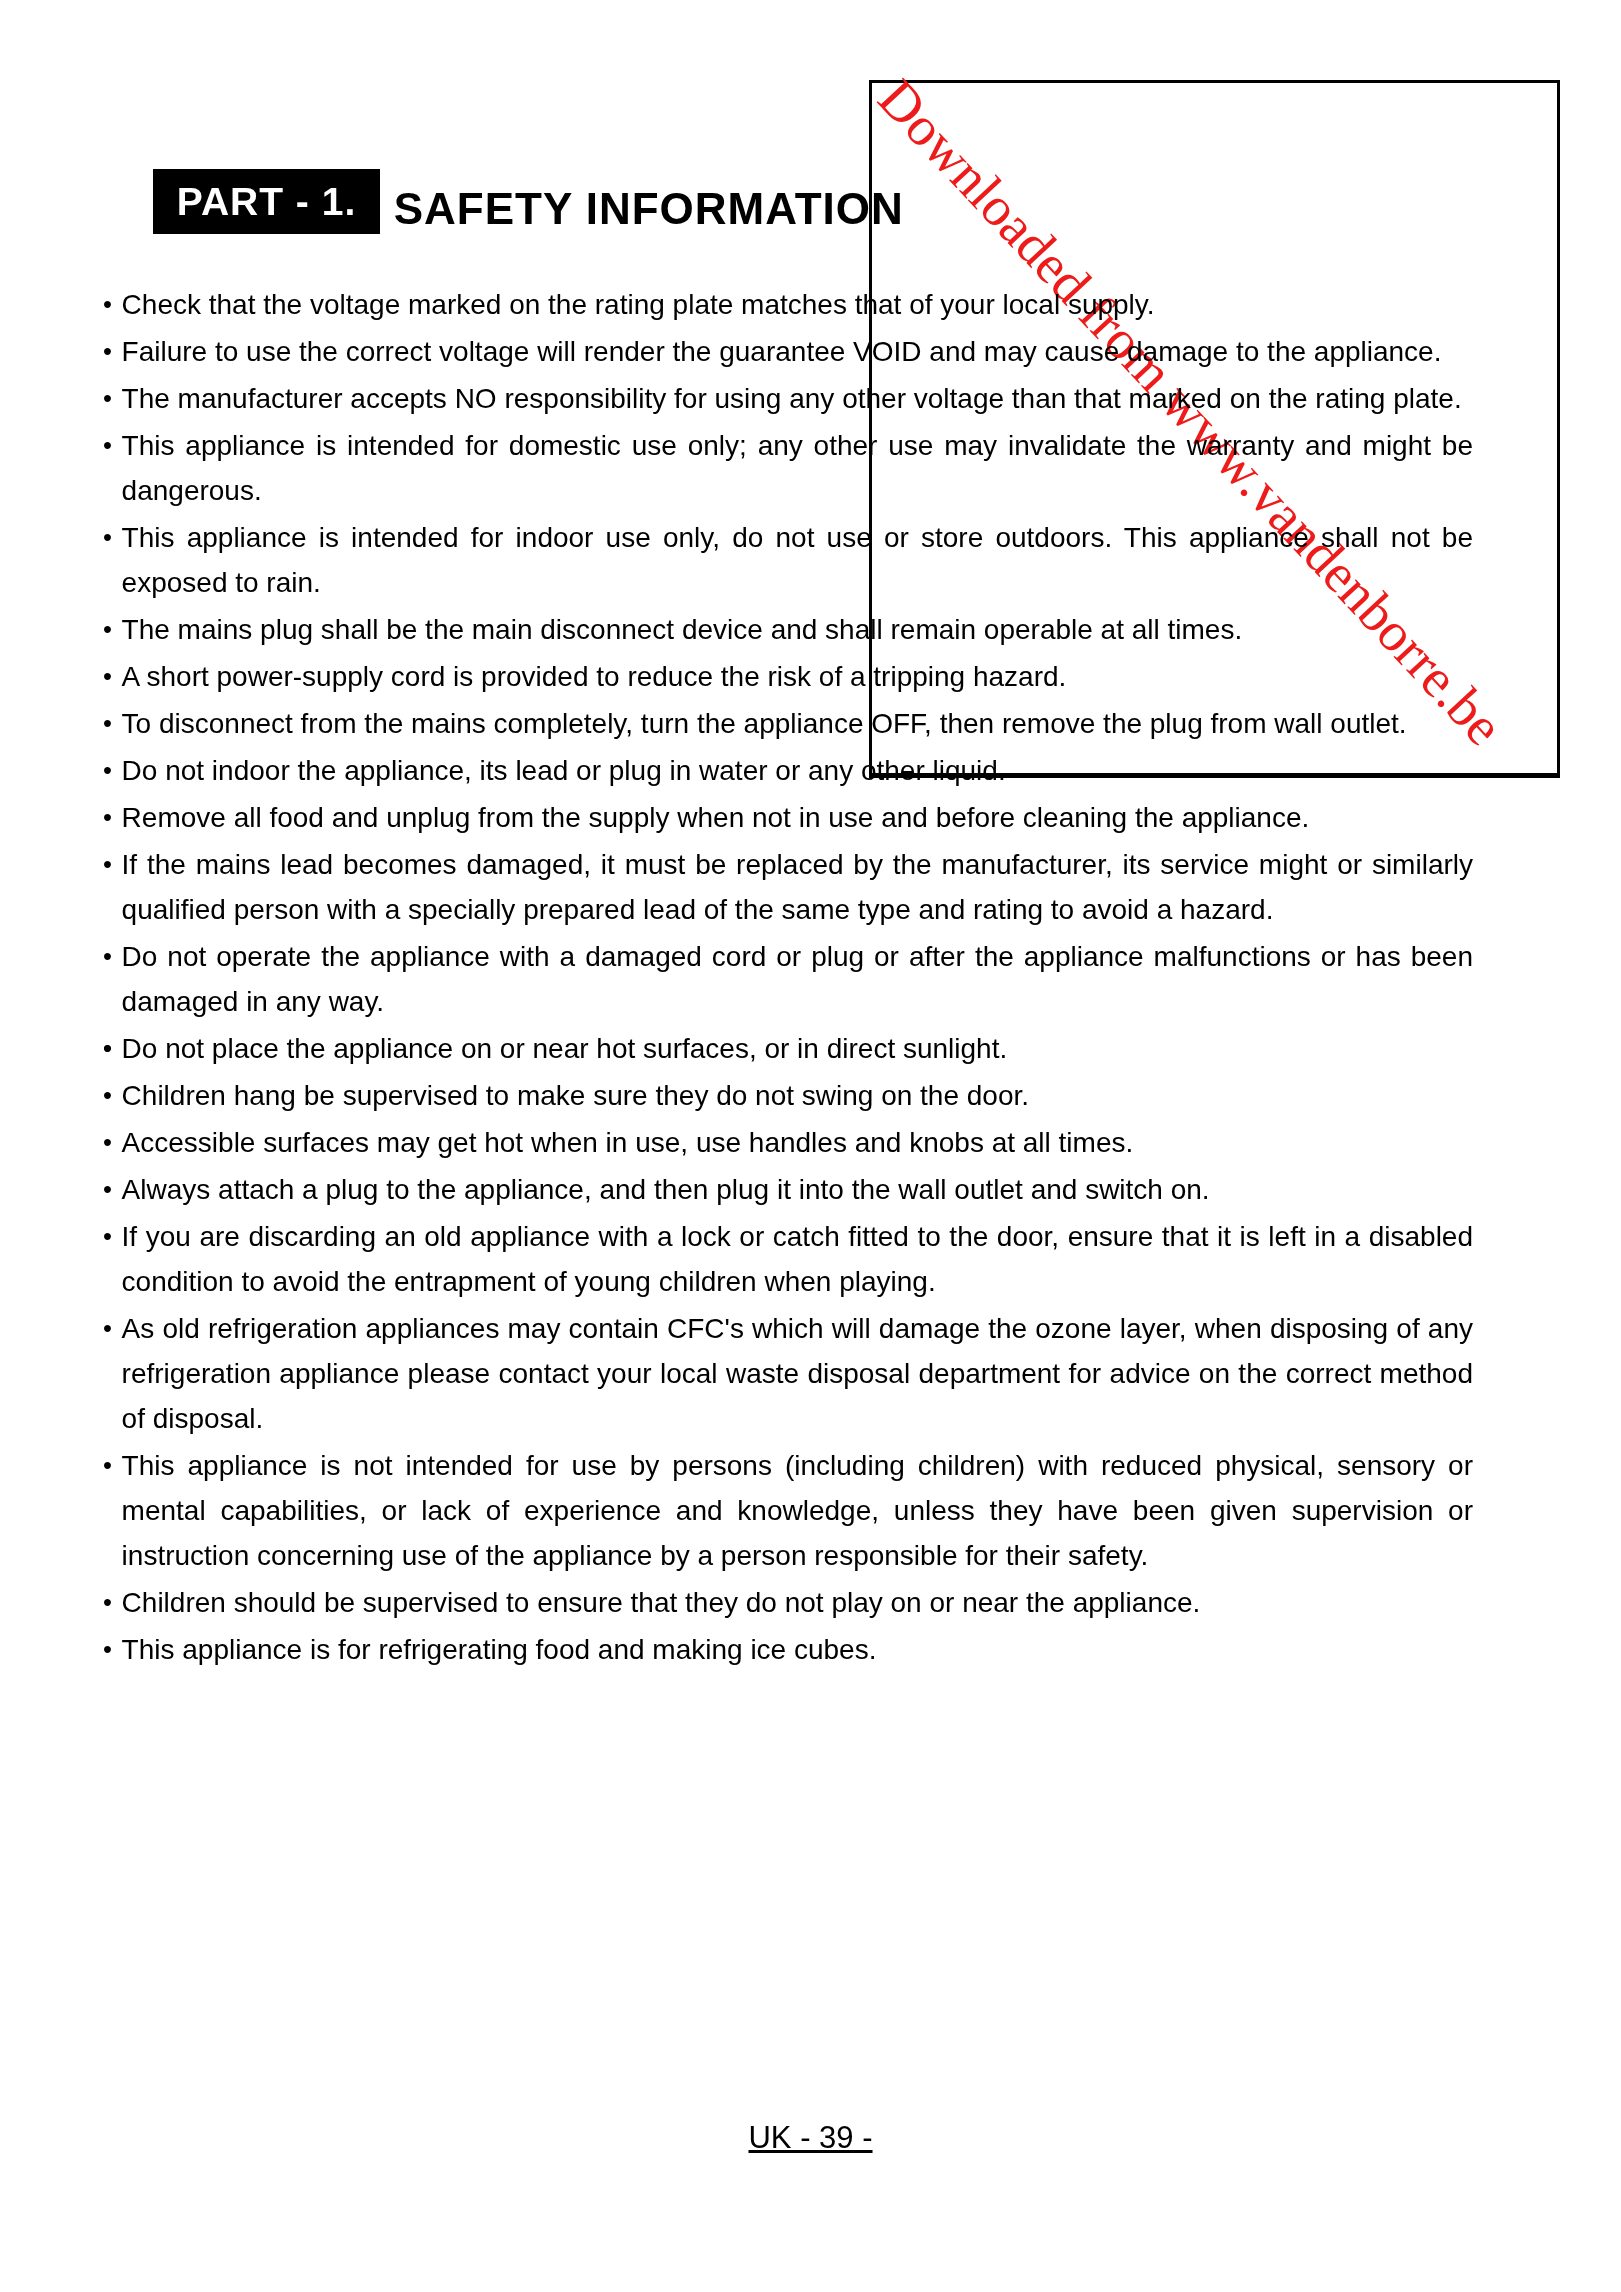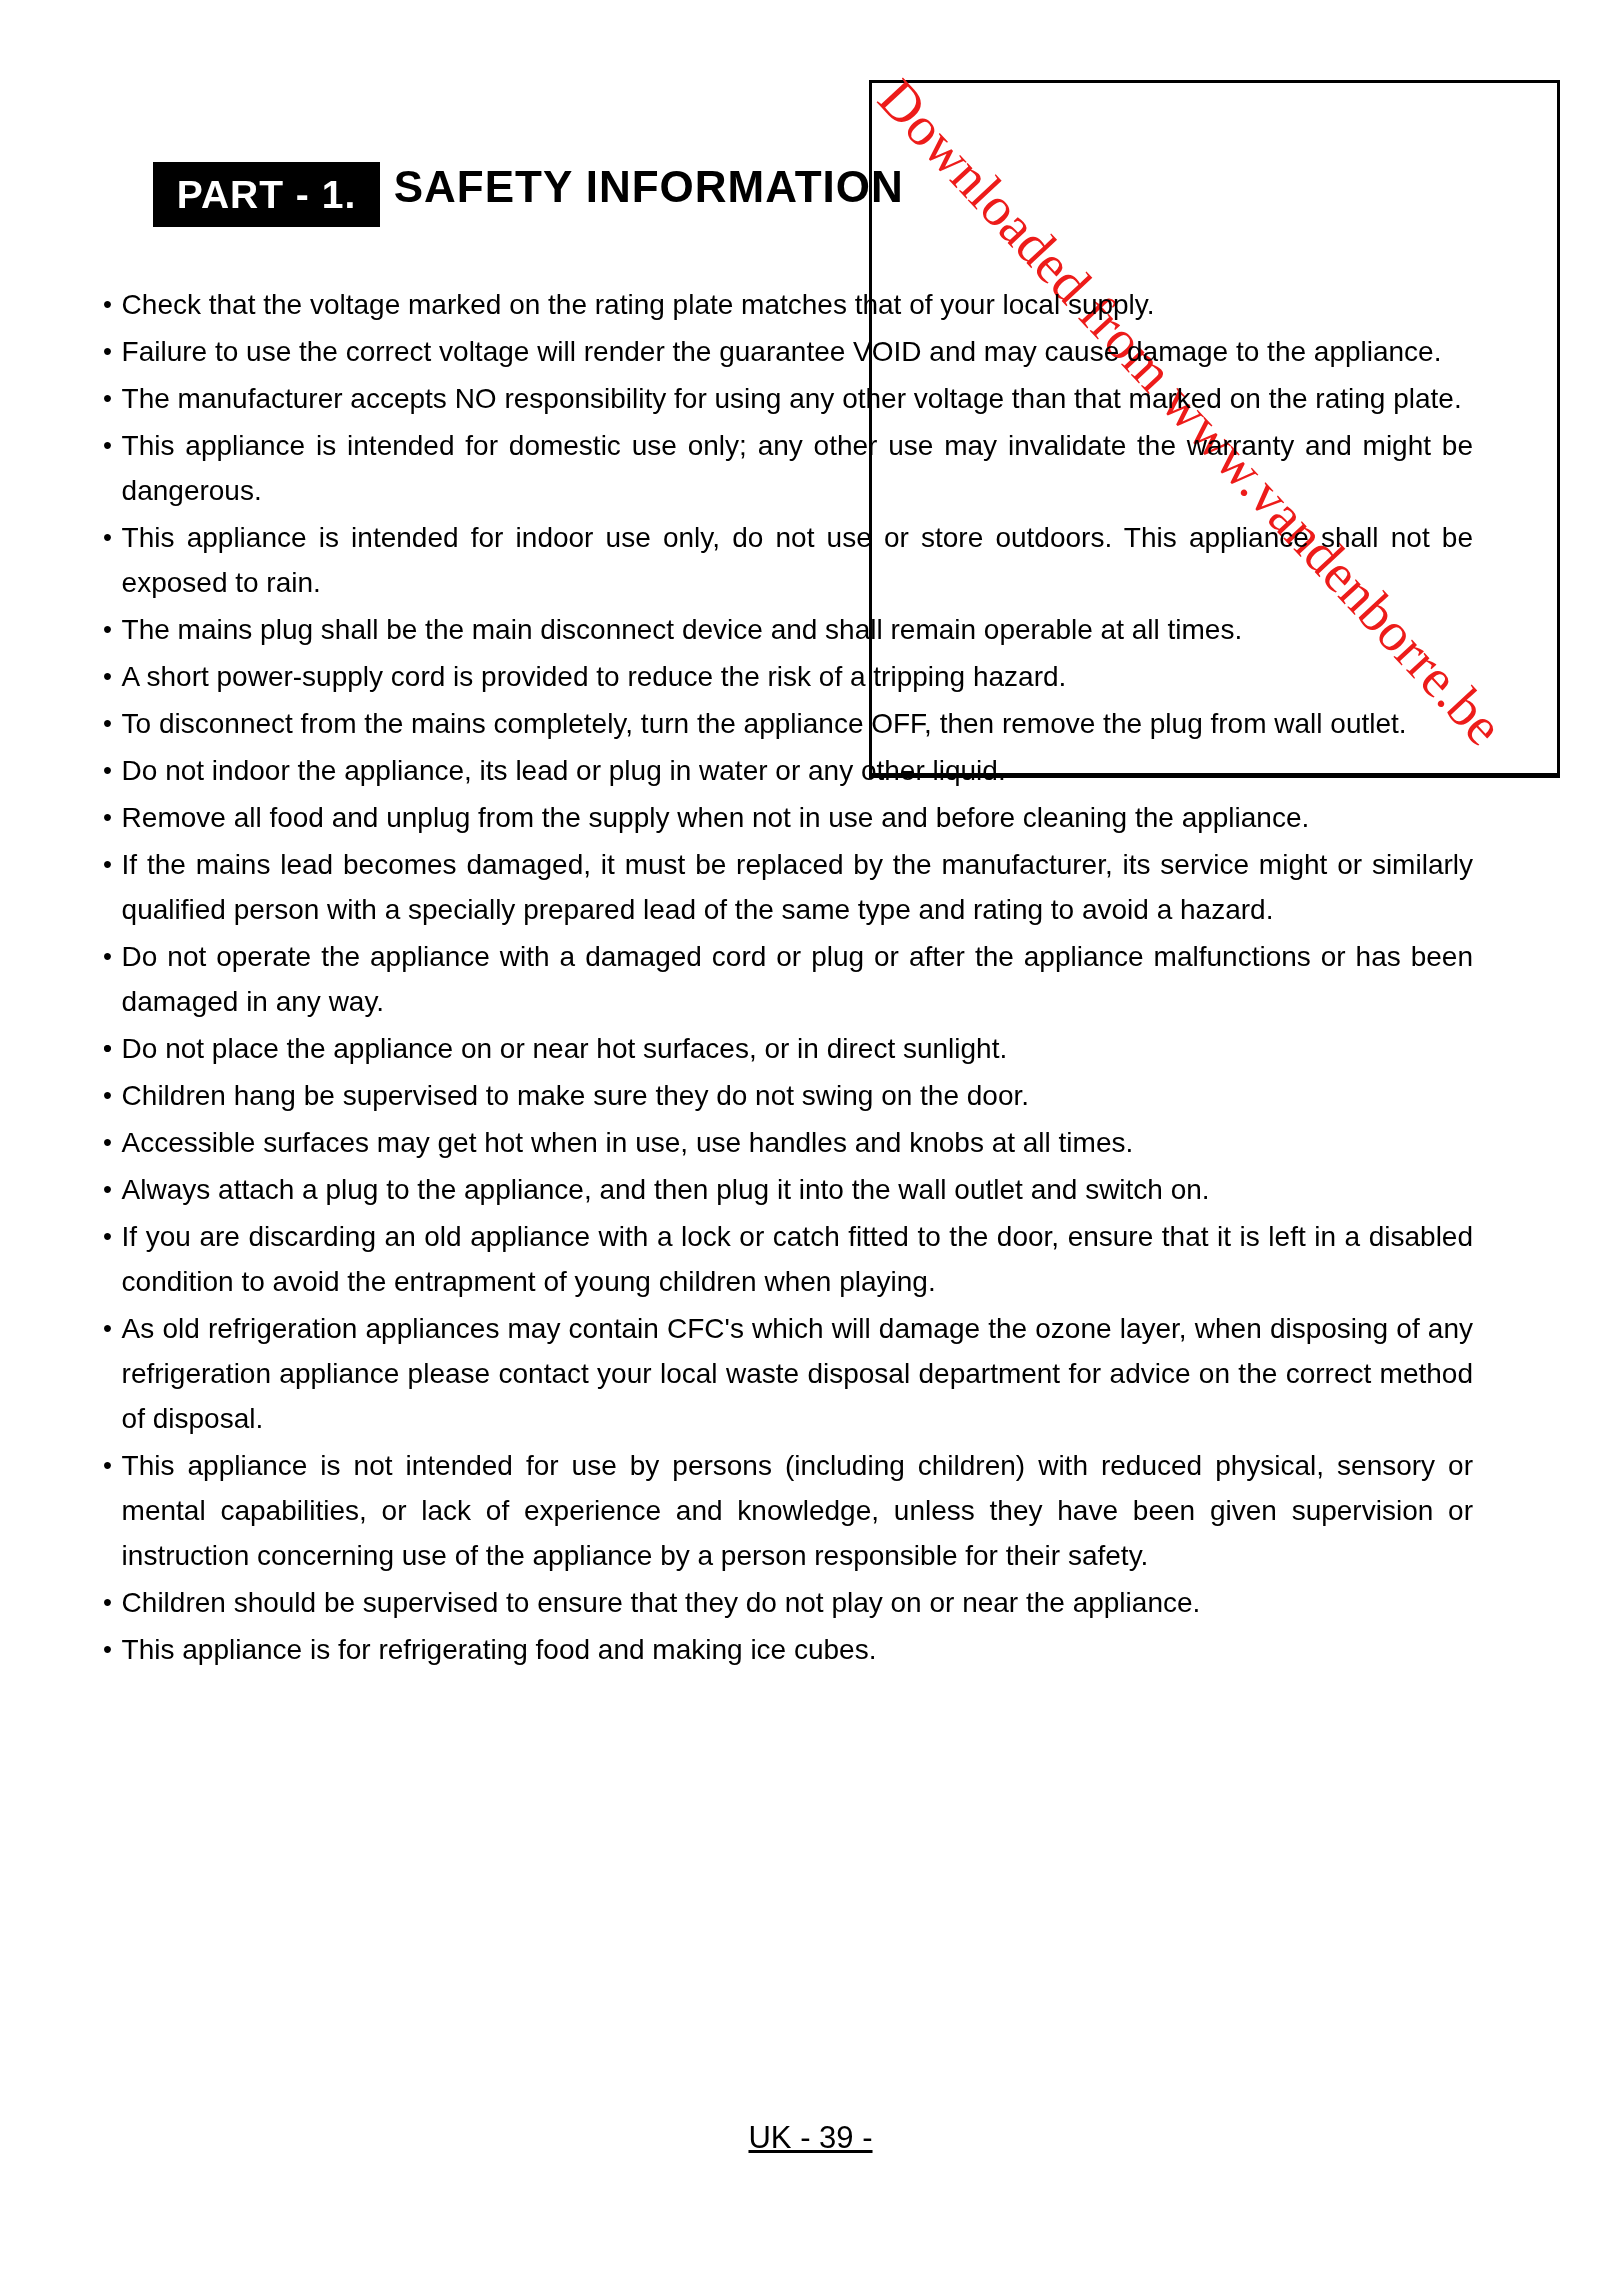--- a/index.html
+++ b/index.html
@@ -41,23 +41,23 @@
     white-space: nowrap;
     transform: rotate(47deg);
     transform-origin: 0 0;
     z-index: 1;
   }
 
   
   .header {
     position: absolute;
     left: 153px;
-    top: 162px;
+    top: 169px;
     display: flex;
-    align-items: flex-start;
+    align-items: flex-end;
     z-index: 2;
   }
   .part-box {
     background: #000000;
     color: #ffffff;
     width: 227px;
     height: 65px;
     display: flex;
     align-items: center;
     justify-content: center;

